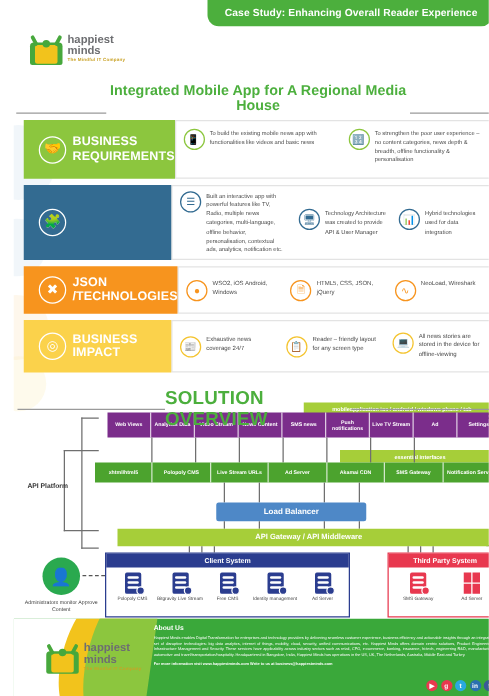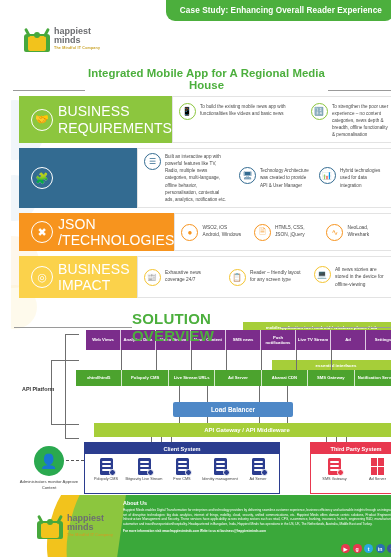--- a/index.html
+++ b/index.html
@@ -52,21 +52,21 @@
   .band { position:absolute; left:8px; width:375px; display:flex; z-index:3; }
   .band-label {
     flex:0 0 118px; color:#fff; display:flex; align-items:center; gap:5px;
     padding-left:12px; position:relative;
   }
   .band-label .ico {
     width:22px; height:22px; border:1.6px solid #fff; border-radius:50%;
     display:flex; align-items:center; justify-content:center; flex:0 0 auto;
     font-size:11px; line-height:1;
   }
-  .band-label .lbl { font-size:14px; font-weight:normal; line-height:1.15; letter-spacing:.1px; }
+  .band-label .lbl { font-size:10px; font-weight:bold; line-height:1.15; letter-spacing:.1px; }
   .band-body { flex:1; background:#fff; border:1px solid #e3e3e3; display:flex; align-items:flex-start; }
   .cell { display:flex; gap:4px; padding:6px 4px 6px 6px; align-items:flex-start; }
   .cell .cico {
     width:17px; height:17px; border:1.3px solid; border-radius:50%;
     display:flex; align-items:center; justify-content:center; flex:0 0 auto; font-size:8px;
   }
   .cell .ctxt { font-size:4.6px; line-height:1.55; color:#4a4a4a; }
   .cell .ctxt.bigger { font-size:4.8px; }
 
   .band-req { top:96px; height:47px; }

